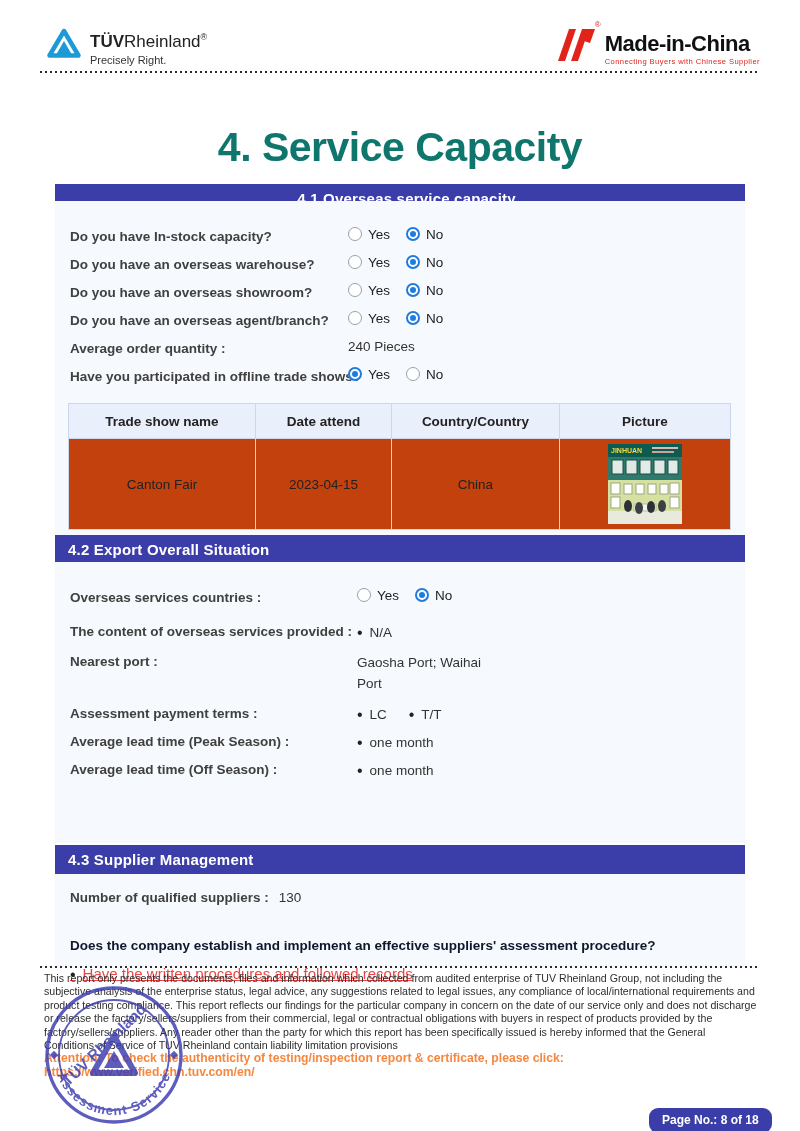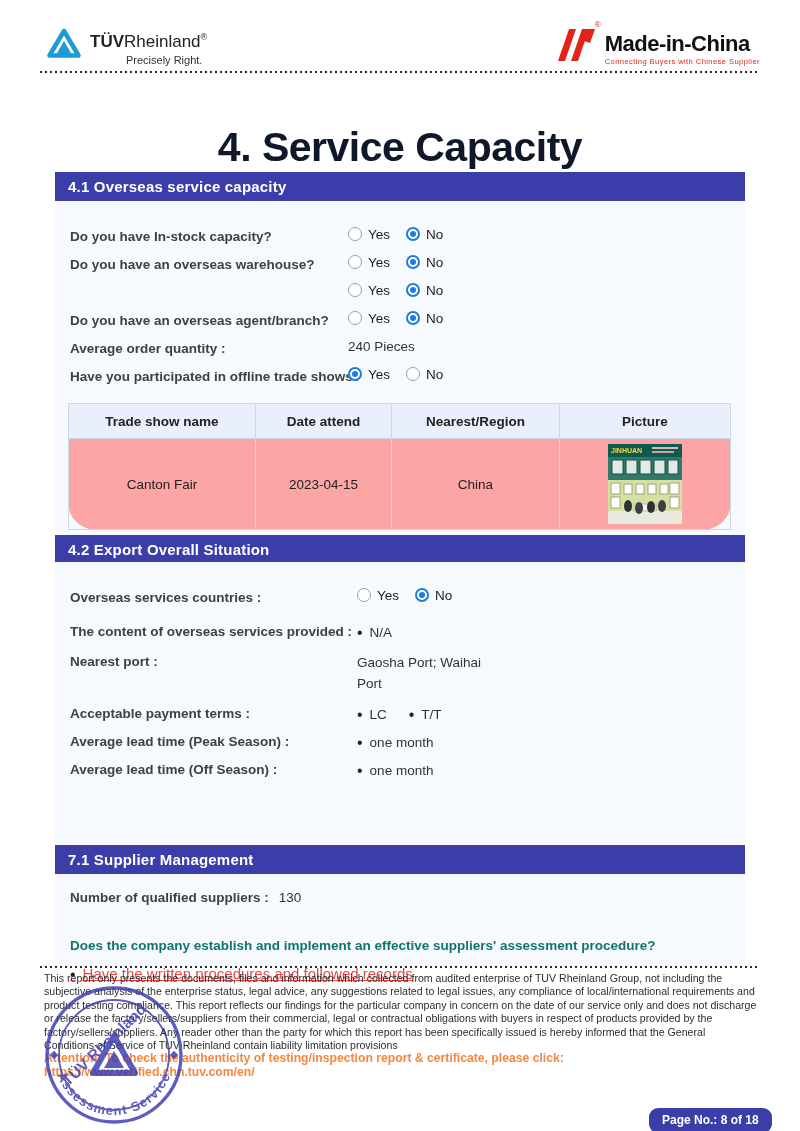--- a/index.html
+++ b/index.html
@@ -4,38 +4,38 @@
 <style>
   html,body{margin:0;padding:0;background:#e8e8e8;}
   .page{position:relative;width:800px;height:1131px;background:#ffffff;overflow:hidden;
         font-family:"Liberation Sans", sans-serif;color:#1a1a1a;}
   
   .tuv-logo{position:absolute;left:46px;top:27px;display:flex;align-items:flex-start;}
   .tuv-text{margin-left:8px;}
   .tuv-brand{font-size:17px;color:#222;line-height:20px;}
   .tuv-brand b{font-weight:bold;}
   .tuv-brand sup{font-size:9px;}
-  .tuv-tag{font-size:11px;color:#333;margin-top:2px;margin-left:36px;}
+  .tuv-tag{font-size:11px;color:#333;margin-top:2px;}
   .mic-logo{position:absolute;right:40px;top:24px;display:flex;align-items:flex-end;}
   .mic-right{margin-left:4px;}
   .mic-name{font-size:22px;font-weight:bold;color:#111;letter-spacing:-0.5px;line-height:24px;}
   .mic-reg{position:absolute;left:40px;top:-4px;font-size:8px;color:#E2231A;}
   .mic-m-wrap{position:relative;}
   .mic-tag{font-size:7.6px;color:#E2231A;letter-spacing:0.4px;margin-top:1px;text-align:right;}
   .dotline{position:absolute;left:40px;right:40px;height:2px;
            background:repeating-linear-gradient(90deg,#2a2a2a 0 2px,transparent 2px 5px);}
   .dot-top{top:71px;}
   .dot-bottom{top:966px;}
   
   .title{position:absolute;top:97px;left:0;width:100%;text-align:center;
-         font-size:41px;font-weight:bold;color:#0f172a;letter-spacing:-0.5px;}
+         font-size:41px;font-weight:bold;color:#0f766e;letter-spacing:-0.5px;}
   
   .bar{position:absolute;left:55px;width:690px;height:29px;background:#3B3EA9;color:#fff;
        font-size:15px;font-weight:bold;line-height:29px;padding-left:13px;box-sizing:border-box;letter-spacing:0.2px;}
-  .bar41{top:172px;} .bar42{top:535px;} .bar43{top:845px;}
+  .bar41{top:184px;text-align:center;} .bar42{top:535px;} .bar43{top:845px;}
   .content{position:absolute;left:55px;width:690px;background:#f6f9fd;box-sizing:border-box;}
   .c41{top:201px;height:334px;padding:26px 15px 0 15px;}
   .c42{top:562px;height:281px;padding:26px 15px 0 15px;}
   .c43{top:874px;height:92px;padding:14px 15px 0 15px;}
   .row{position:relative;min-height:20px;margin-bottom:8px;}
   .c41 .row{margin-bottom:8px;}
   .lab{font-size:13.5px;font-weight:bold;color:#404040;white-space:nowrap;}
   .val{position:absolute;top:0;left:278px;font-size:13.5px;color:#333;}
   .c42 .val{left:287px;}
   
@@ -45,29 +45,29 @@
         background:#fff;box-sizing:border-box;position:relative;}
   .opt.on .circ{border:2px solid #1E7BE0;}
   .opt.on .circ::after{content:"";position:absolute;inset:1.8px;background:#1E7BE0;border-radius:50%;}
   .opt em{font-style:normal;font-size:13.5px;color:#222;margin-left:6px;}
   
   .bullet{display:block;line-height:21px;}
   .bullet::before{content:"•";font-size:16px;margin-right:7px;vertical-align:-1px;color:#222;}
   .inline .bullet{display:inline-block;margin-right:18px;}
   .port{width:145px;line-height:21px;}
   
-  table.ts{border-collapse:collapse;table-layout:fixed;width:662px;margin:16px 0 0 -2px;background:#fca5a5;border-radius:28px;}
+  table.ts{border-collapse:collapse;table-layout:fixed;width:662px;margin:16px 0 0 -2px;background:#c2410c;}
   table.ts th,table.ts td{border:1px solid #ccd8ea;text-align:center;vertical-align:middle;
         font-size:13.5px;color:#222;overflow:hidden;}
   table.ts th{background:#e9effb;height:32px;font-weight:bold;}
   table.ts td{height:88px;}
   
   .row43{margin-bottom:10px;}
   .v43{font-size:13.5px;color:#333;font-weight:normal;margin-left:10px;}
-  .q43{font-size:13.5px;font-weight:bold;color:#0f766e;margin-bottom:10px;margin-top:32px;}
+  .q43{font-size:13.5px;font-weight:bold;color:#0f172a;margin-bottom:10px;margin-top:32px;}
   .b43{font-size:15px;color:#ef4444;text-decoration:underline;}
   
   .disc{position:absolute;left:44px;top:972px;width:714px;font-size:10.6px;line-height:13.4px;
         color:#2d2d2d;margin:0;}
   .att{position:absolute;left:44px;top:1051px;width:714px;font-size:12.2px;font-weight:bold;
        color:#F6873F;margin:0;}
   .att a{color:#F6873F;text-decoration:none;cursor:pointer;}
   .stamp{position:absolute;left:38px;top:984px;opacity:0.82;pointer-events:none;}
   .badge{position:absolute;left:649px;top:1108px;background:#3B3EA9;color:#fff;font-size:12px;
          font-weight:bold;padding:5px 13px 6px 13px;border-radius:9px;}
@@ -132,20 +132,21 @@
             <em>Yes</em>
           </span>
         <span class="opt on">
             <i class="circ"></i>
             <em>No</em>
           </span>
       </span>
     </div>
 
     <div class="row">
+      <span class="lab">Do you have an overseas showroom?</span>
       <span class="val yn">
         <span class="opt">
             <i class="circ"></i>
             <em>Yes</em>
           </span>
         <span class="opt on">
             <i class="circ"></i>
             <em>No</em>
           </span>
       </span>
@@ -188,21 +189,21 @@
       <colgroup>
           <col style="width:187px">
           <col style="width:136px">
           <col style="width:168px">
           <col style="width:171px">
         </colgroup>
       <thead>
         <tr>
           <th>Trade show name</th>
           <th>Date attend</th>
-          <th>Nearest/Region</th>
+          <th>Country/Country</th>
           <th>Picture</th>
         </tr>
       </thead>
       <tbody>
         <tr>
           <td>Canton Fair</td>
           <td>2023-04-15</td>
           <td>China</td>
           <td>
             <svg width="74" height="80" viewBox="0 0 74 80" style="vertical-align:middle">
@@ -263,21 +264,21 @@
         </span>
     </div>
 
     <div class="row" style="margin-bottom:10px;min-height:42px">
       <span class="lab">Nearest port :</span>
       <span class="val port">Gaosha Port; Waihai Port</span>
     </div>
 
 
     <div class="row" style="margin-bottom:8px">
-      <span class="lab">Acceptable payment terms :</span>
+      <span class="lab">Assessment payment terms :</span>
       <span class="val inline">
         <span class="bullet">LC</span>
         <span class="bullet">T/T</span>
       </span>
     </div>
 
     <div class="row" style="margin-bottom:8px">
       <span class="lab">Average lead time (Peak Season) :</span>
       <span class="val">
           <span class="bullet">one month</span>
@@ -285,21 +286,21 @@
     </div>
 
     <div class="row">
       <span class="lab">Average lead time (Off Season) :</span>
       <span class="val">
           <span class="bullet">one month</span>
         </span>
     </div>
   </div>
 
-  <div class="bar bar43">7.1 Supplier Management</div>
+  <div class="bar bar43">4.3 Supplier Management</div>
   <div class="content c43">
     <div class="row43">
       <span class="lab">Number of qualified suppliers :</span><span class="v43">130</span>
     </div>
     <div class="q43">Does the company establish and implement an effective suppliers' assessment procedure?</div>
     <div class="b43 bullet">Have the written procedures and followed records</div>
   </div>
 
   <div class="dotline dot-bottom"></div>
   <p class="disc">This report only presents the documents, files and information which collected from audited enterprise of TUV Rheinland Group, not including the subjective analysis of the enterprise status, legal advice, any suggestions related to legal issues, any compliance of local/international requirements and product testing compliance. This report reflects our findings for the particular company in concern on the date of our service only and does not discharge or release the factory/sellers/suppliers from their commercial, legal or contractual obligations with buyers in respect of products provided by the factory/sellers/suppliers. Any reader other than the party for which this report has been specifically issued is hereby informed that the General Conditions of Service of TUV Rheinland contain liability limitation provisions</p>

